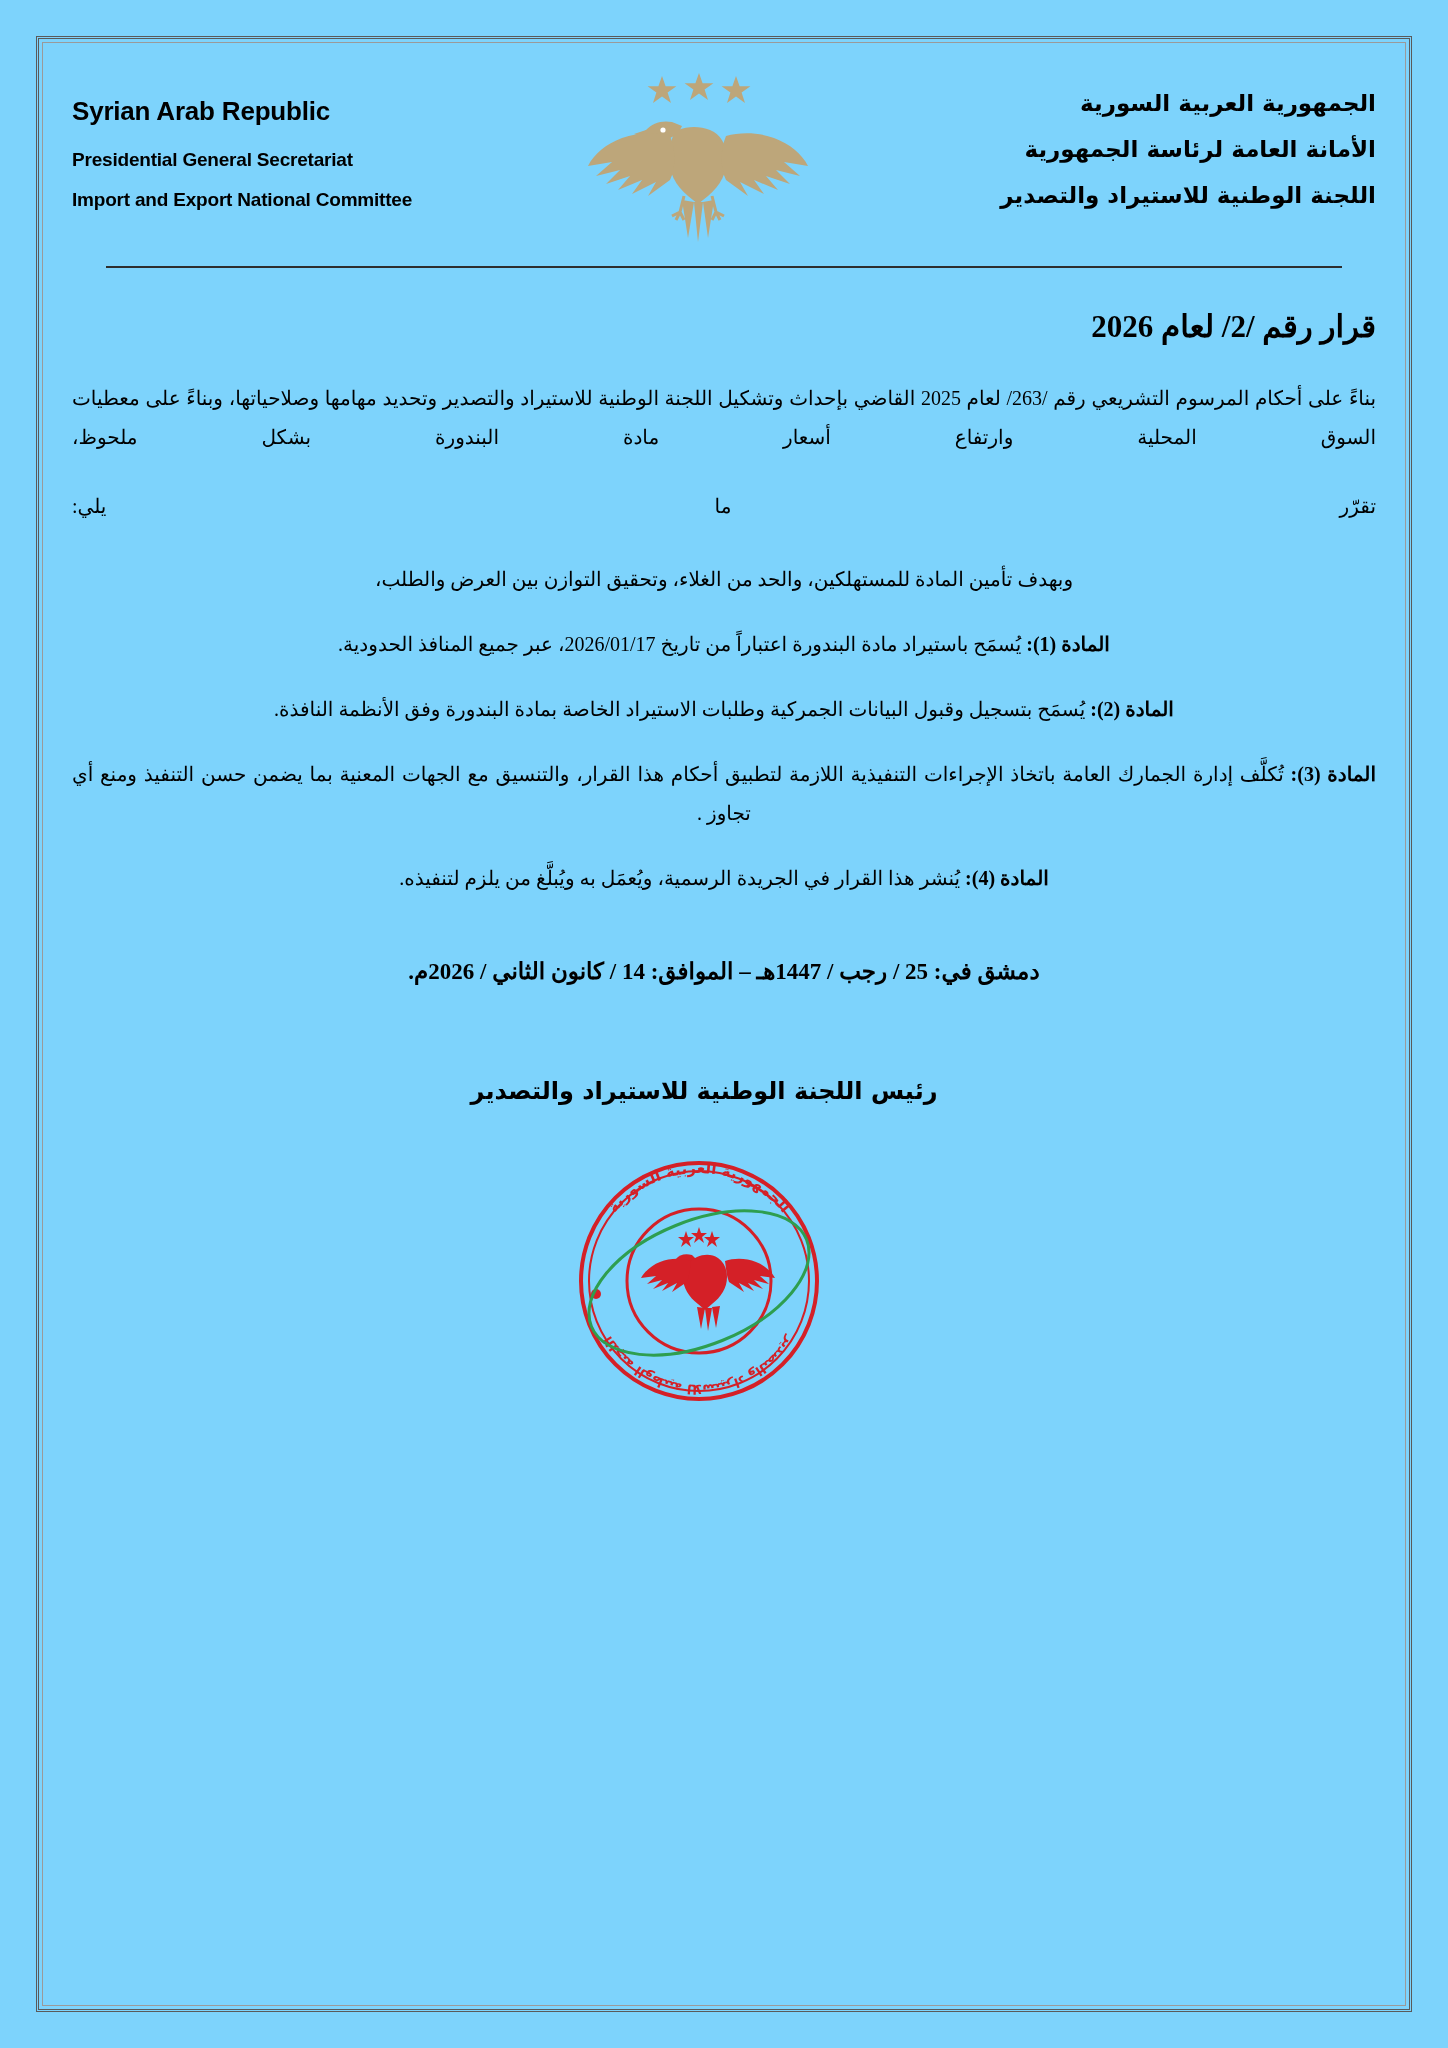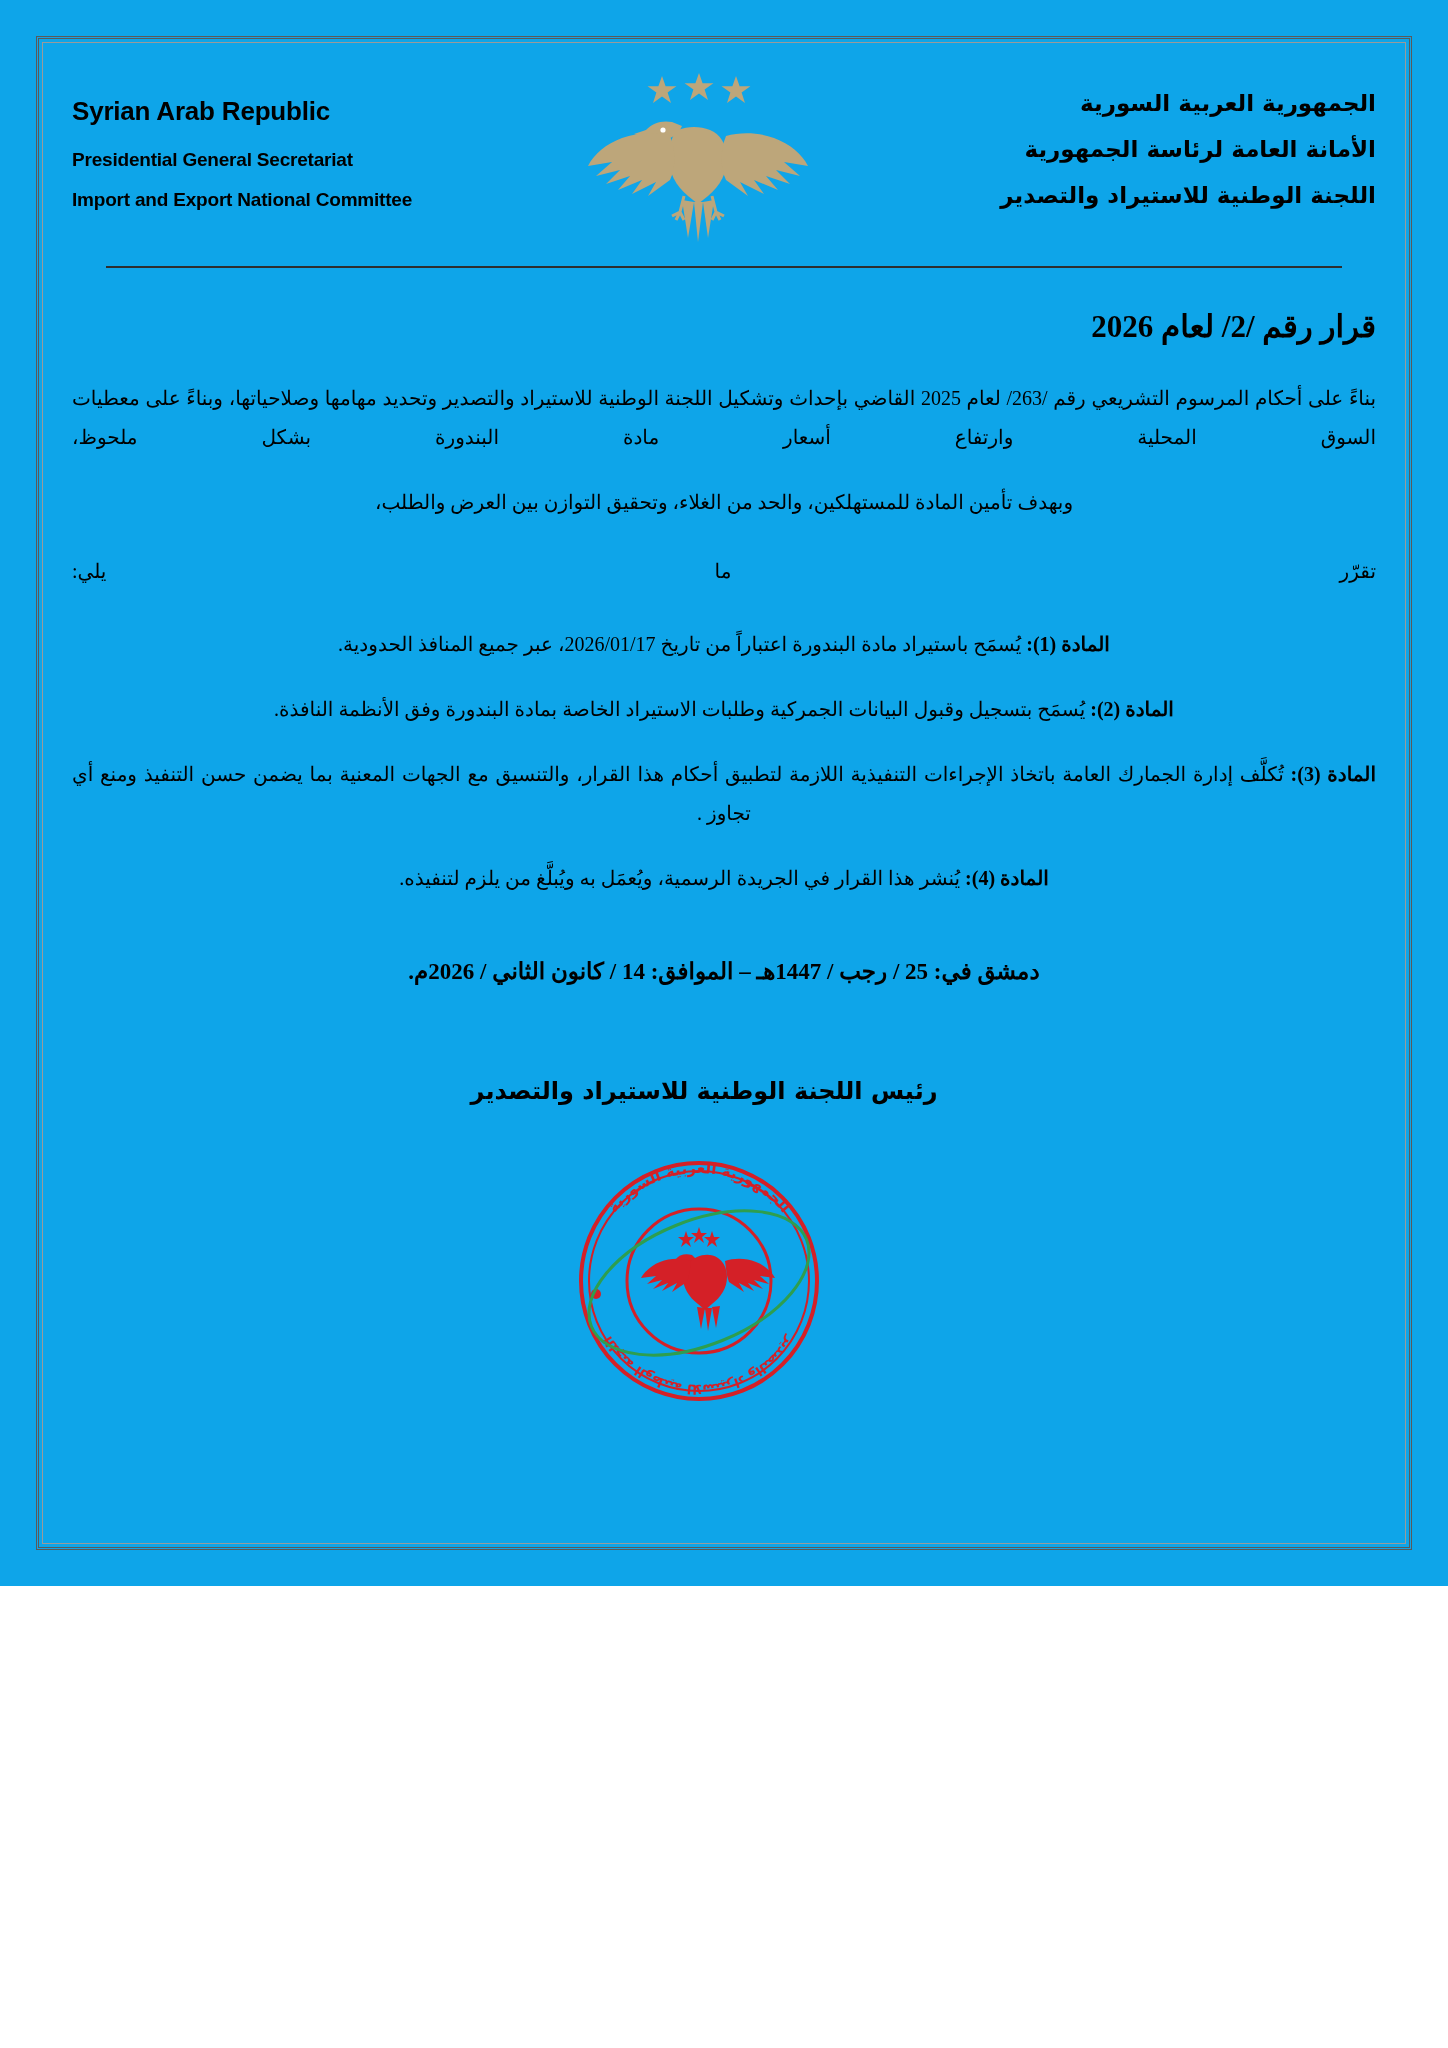--- a/index.html
+++ b/index.html
@@ -5,23 +5,23 @@
 <style>
   html, body {
     margin: 0;
     padding: 0;
     background: #ffffff;
   }
 
   .page {
     position: relative;
     width: 1448px;
-    height: 1586px;
+    height: 2048px;
     margin: 0 auto;
-    background: #0ea5e9;
+    background: #7dd3fc;
     box-sizing: border-box;
     overflow: hidden;
     font-family: "Liberation Serif", "DejaVu Serif", serif;
     padding-left: 21px;
   }
 
   
   .page-frame {
     position: absolute;
     left: 36px;
@@ -262,23 +262,23 @@
     </div>
 
     <div class="header-rule"></div>
 
     <div class="doc-title">قرار رقم /2/ لعام 2026</div>
 
     <div class="body-text">
 
       <p class="para">بناءً على أحكام المرسوم التشريعي رقم /263/ لعام 2025 القاضي بإحداث وتشكيل اللجنة الوطنية للاستيراد والتصدير وتحديد مهامها وصلاحياتها، وبناءً على معطيات السوق المحلية وارتفاع أسعار مادة البندورة بشكل ملحوظ،</p>
 
+      <p class="para decides">تقرّر ما يلي:</p>
+
       <p class="para para-center-last">وبهدف تأمين المادة للمستهلكين، والحد من الغلاء، وتحقيق التوازن بين العرض والطلب،</p>
-
-      <p class="para decides">تقرّر ما يلي:</p>
 
       <p class="article">
         <span class="article-label">المادة (1):</span><span> يُسمَح باستيراد مادة البندورة اعتباراً من تاريخ 2026/01/17، عبر جميع المنافذ الحدودية.</span>
       </p>
 
       <p class="article">
         <span class="article-label">المادة (2):</span><span> يُسمَح بتسجيل وقبول البيانات الجمركية وطلبات الاستيراد الخاصة بمادة البندورة وفق الأنظمة النافذة.</span>
       </p>
 
       <p class="article">

